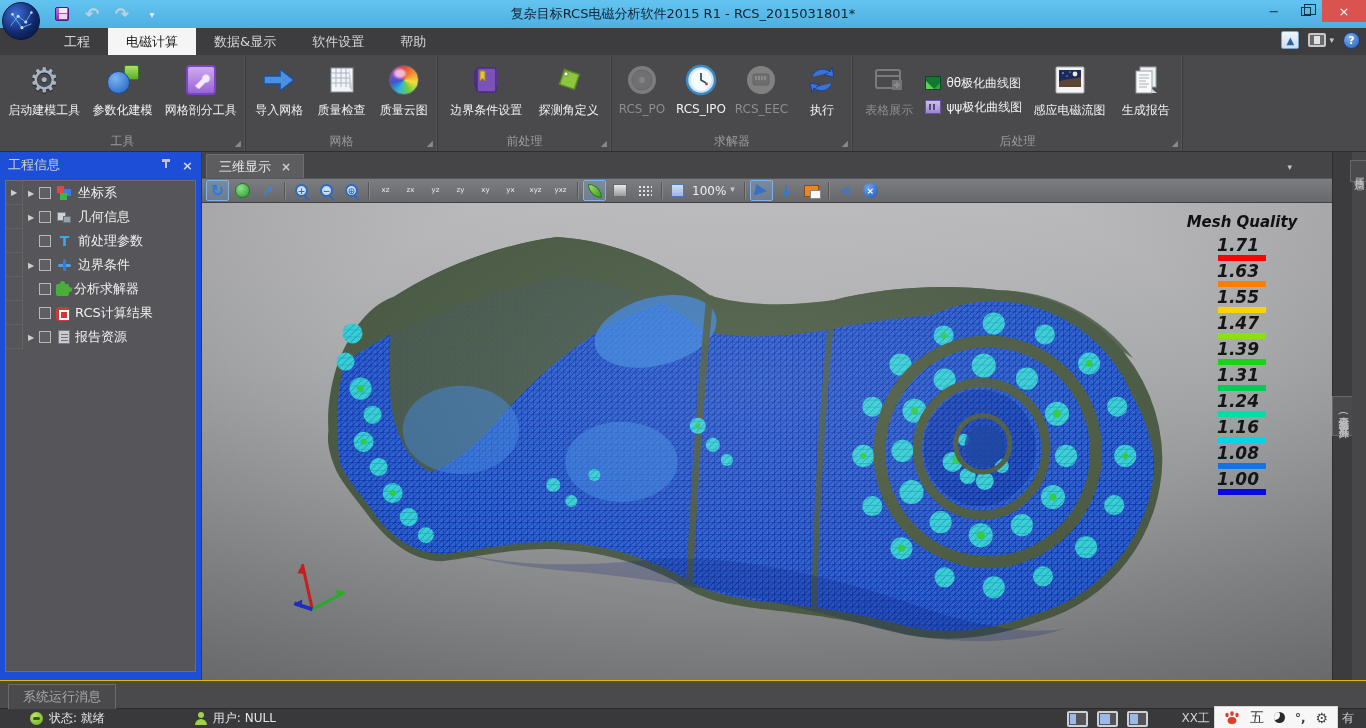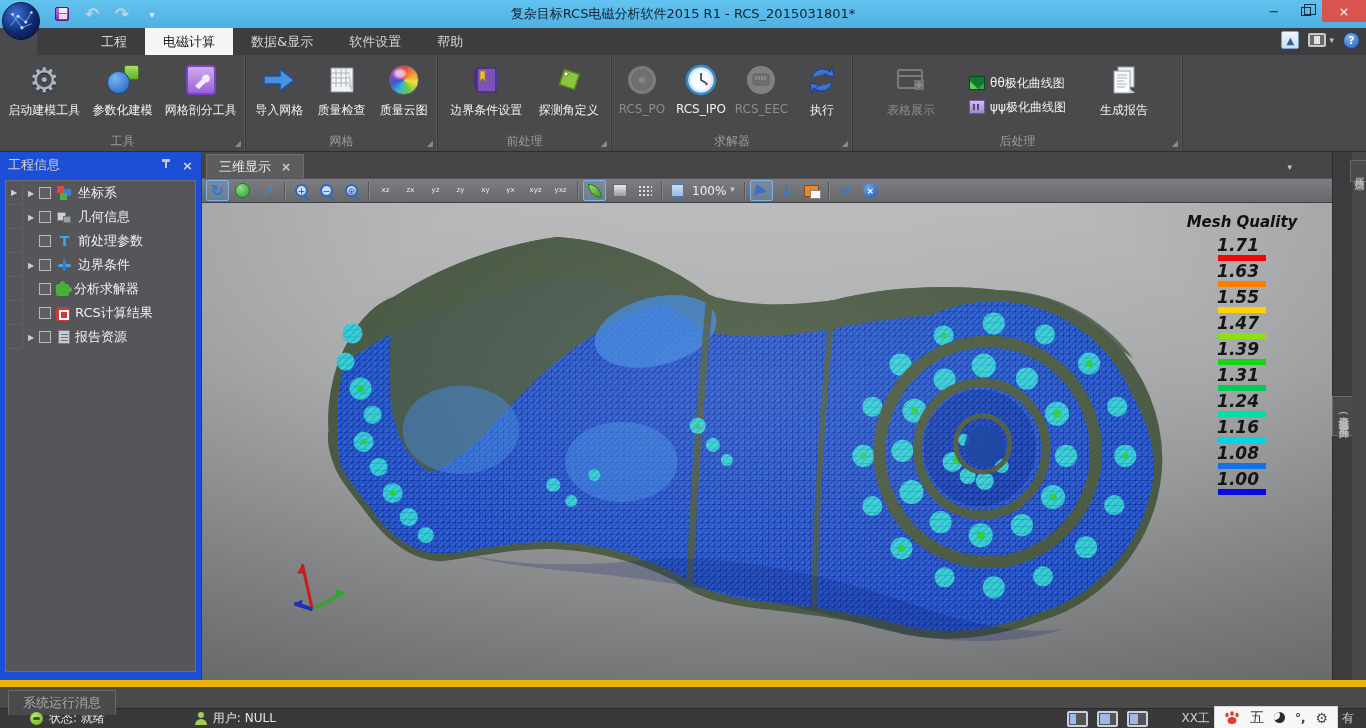--- a/index.html
+++ b/index.html
@@ -20,21 +20,21 @@
   .undo-glyph,.redo-glyph { font-size:17px; color:#bcd2de; font-weight:bold; line-height:1; }
   .qat-caret { font-size:10px; color:#d8ecf6; }
   .title-text { position:absolute; left:0; right:0; text-align:center; font-size:13px; color:#0f2230; }
   .win-controls { position:absolute; right:0; top:0; height:22px; display:flex; z-index:40; }
   .win-btn { width:32px; height:22px; display:flex; align-items:center; justify-content:center; color:#15303f; font-size:13px; }
   .win-btn.close { width:44px; background:#d9534f; color:#fff; }
   .restore-glyph { width:10px; height:9px; border:1px solid #15303f; position:relative; background:transparent; }
   .restore-glyph:before { content:""; position:absolute; left:2px; top:-4px; width:10px; height:9px; border:1px solid #15303f; }
 
   
-  .tabrow { height:27px; background:#3d3d3f; display:flex; align-items:flex-end; position:relative;margin-left:37px; }
+  .tabrow { height:27px; background:#3d3d3f; display:flex; align-items:flex-end; position:relative; }
   .menu-tabs { display:flex; margin-left:46px; height:27px; }
   .menu-tab { padding:0 18px; display:flex; align-items:center; font-size:13px; color:#d6d6d6; height:27px; }
   .menu-tab.active { background:#f5f5f5; color:#1a1a1a; }
   .tabrow-right { position:absolute; right:6px; top:3px; display:flex; align-items:center; gap:9px; }
   .rib-collapse { width:18px; height:18px; background:linear-gradient(#eef4fb,#cfe0f2); border:1px solid #7aa4cc; border-radius:2px; color:#2a62a8; font-size:10px; display:flex;align-items:center;justify-content:center; }
   .display-icon { width:18px; height:14px; border:2px solid #c8c8ca; border-radius:2px; background:#6a6a6c; position:relative; }
   .display-icon:after { content:""; position:absolute; left:4px; top:1px; width:6px; height:8px; background:#e2e2e4; }
   .mini-caret { color:#c8c8ca; font-size:9px; }
   .help-icon { width:17px; height:17px; border-radius:50%; background:radial-gradient(circle at 35% 30%,#7ab2ee,#2a5cb8); color:#fff; font-size:11px; font-weight:bold; display:flex; align-items:center; justify-content:center; border:1px solid #1a3c80; }
 
@@ -143,21 +143,21 @@
   .legend-val { width:58px; text-align:right; padding-right:12px; font-size:17px; font-weight:bold; font-style:italic; color:#151515; }
   .legend-band { width:48px; height:26px; }
 
   
   .strip-results { width:20px; background:#3c3c3e; border-left:1px solid #2e2e30; display:flex; align-items:center; justify-content:center; }
   .vtab { writing-mode:vertical-rl; font-size:11px; color:#bdbdbf; background:#4a4a4c; border:1px solid #68686a; padding:10px 2px; letter-spacing:1px; }
   .strip-edge { width:14px; background:#47474a; display:flex; flex-direction:column; align-items:center; padding-top:8px; }
   .strip-edge .vtab { padding:8px 1px; font-size:10px; }
 
   
-  .bottom-tabrow { height:28px; background:#4a4a4c; border-top:7px solid #eab308; position:relative; }
+  .bottom-tabrow { height:28px; background:#4a4a4c; border-top:1px solid #eab308; position:relative; }
   .bottom-tab { position:absolute; left:8px; top:3px; height:25px; padding:0 14px; border:1px solid #6a6a6c; border-bottom:none; color:#a9a9ab; font-size:13px; display:flex; align-items:center; background:#4a4a4c; }
   .statusbar { height:20px; background:#39393b; border-top:1px solid #2b2b2d; display:flex; align-items:center; font-size:12px; color:#e4e4e4; }
   .st-item { display:flex; align-items:center; gap:6px; margin-left:30px; }
   .st-dot { width:13px; height:13px; border-radius:50%; background:radial-gradient(circle at 35% 30%,#b8e86a,#6aaa1a); position:relative; }
   .st-dot:after { content:""; position:absolute; left:3px; top:5px; width:7px; height:3px; background:#3a5a10; border-radius:2px; }
   .st-person { width:12px; height:13px; position:relative; }
   .st-person:before { content:""; position:absolute; left:3px; top:0; width:6px; height:6px; border-radius:50%; background:#a0d050; }
   .st-person:after { content:""; position:absolute; left:0; bottom:0; width:12px; height:6px; border-radius:6px 6px 0 0; background:#a0d050; }
   .st-right { margin-left:auto; display:flex; align-items:center; }
   .layout-ic { width:21px; height:16px; border:2px solid #cdd1d8; border-radius:2px; background:#54545六; background:#545456; position:relative; margin-right:9px; }
@@ -398,20 +398,36 @@
           <span class="rlabel">θθ极化曲线图</span>
         </div>
         <div class="rsmall">
           <span class="mini-sq-purple">
               <i></i>
             </span>
           <span class="rlabel">ψψ极化曲线图</span>
         </div>
       </div>
       <div class="rbtn">
+        <div class="ric ic-photo">
+            <svg width="34" height="30" viewBox="0 0 34 30">
+          <rect x="3" y="2" width="28" height="26" rx="1" fill="#f4f4f6" stroke="#b0b0b2"></rect>
+          <rect x="6" y="5" width="22" height="17" fill="#1a2a5e"></rect>
+          <path d="M6 17 C12 13 18 15 28 12 V22 H6 z" fill="#5a4632"></path>
+          <circle cx="22" cy="9" r="2.4" fill="#f0ead0"></circle>
+          <g fill="#fff">
+                <circle cx="10" cy="8" r=".7"></circle>
+                <circle cx="14" cy="11" r=".6"></circle>
+                <circle cx="17" cy="7" r=".6"></circle>
+              </g>
+            </svg>
+          </div>
+        <div class="rlabel">感应电磁流图</div>
+      </div>
+      <div class="rbtn">
         <div class="ric ic-report">
             <svg width="30" height="32" viewBox="0 0 30 32">
           <rect x="9" y="3" width="16" height="20" fill="#eef0f2" stroke="#9aa0a6"></rect>
           <rect x="5" y="7" width="16" height="22" fill="#f8fafc" stroke="#9aa0a6"></rect>
           <g stroke="#a8b0b8" stroke-width="1">
                 <path d="M8 11 h10 M8 14 h10 M8 17 h7 M8 20 h10 M8 23 h8"></path>
               </g>
           <path d="M21 25 l5 4 h-5 z" fill="#d0d4d8"></path>
             </svg>
           </div>

